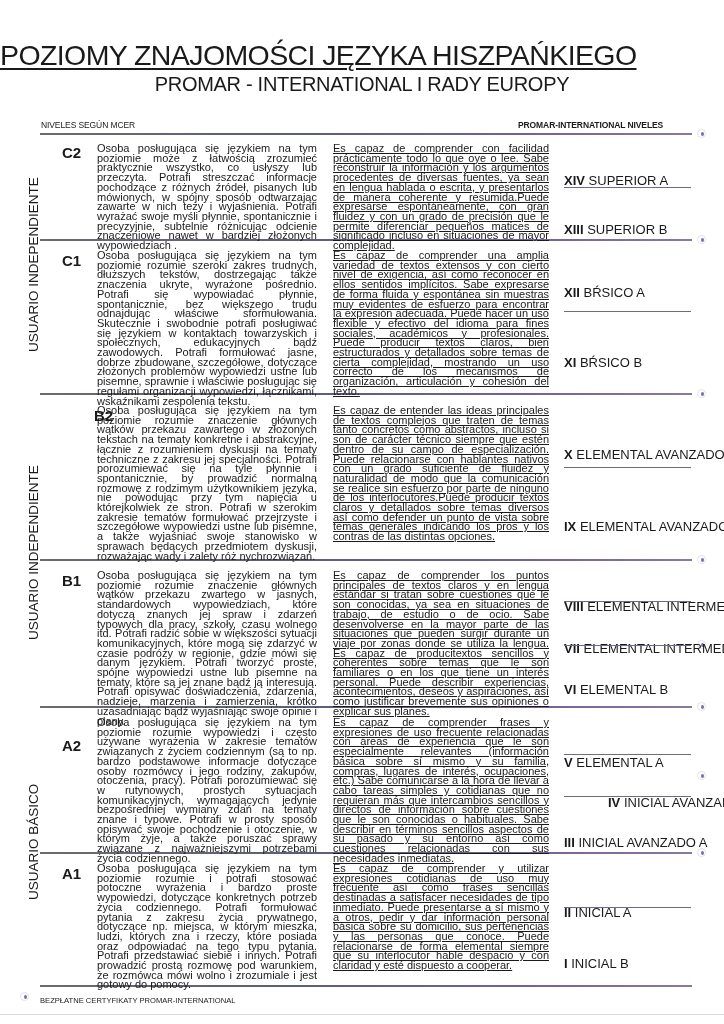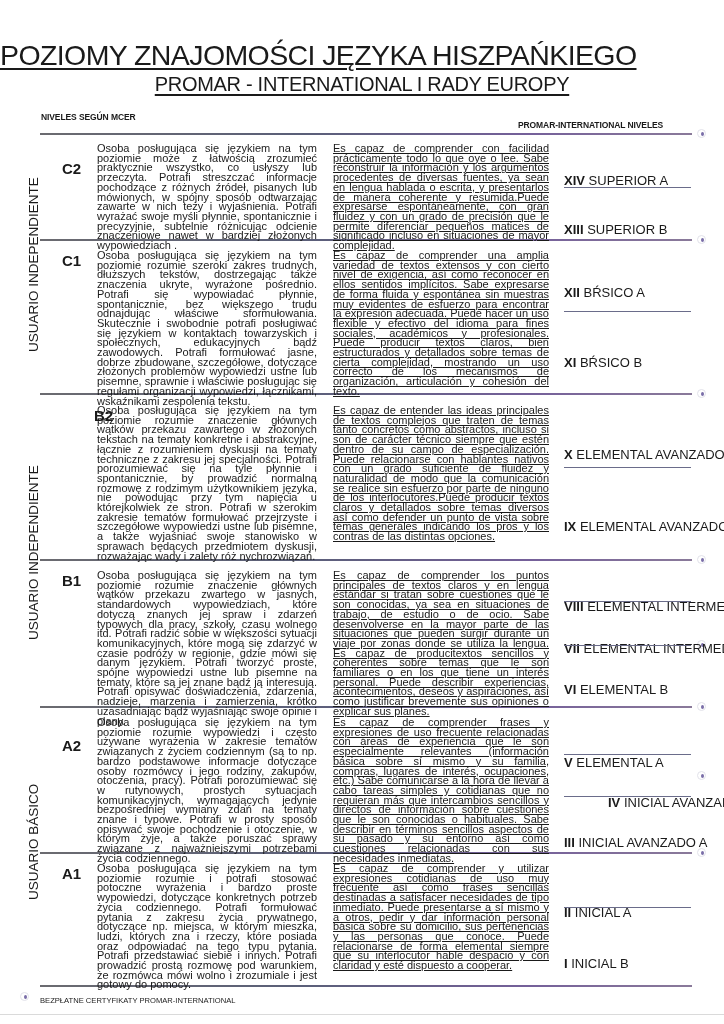--- a/index.html
+++ b/index.html
@@ -9,23 +9,23 @@
   }
   .title {
     position: absolute; left: 0; width: 676px; top: 38px; text-align: left;
     font-size: 28.5px; letter-spacing: -0.6px; line-height: 34px;
   }
   .title span { text-decoration: underline; text-decoration-thickness: 2px; text-underline-offset: 3px; }
   .subtitle {
     position: absolute; left: 0; width: 724px; top: 72px; text-align: center;
     font-size: 20px; letter-spacing: -0.3px; line-height: 24px;
   }
-  .subtitle span { text-decoration: underline; text-decoration-thickness: 1.5px; text-underline-offset: 3px; }
+  .subtitle span { text-decoration-thickness: 1.5px; text-underline-offset: 3px; }
   .hdr-left {
-    position: absolute; left: 41px; top: 112px; font-size: 8.5px; font-weight: bold; letter-spacing: -0.1px;
+    position: absolute; left: 41px; top: 120px; font-size: 8.5px; font-weight: normal; letter-spacing: -0.1px;
   }
   .hdr-right {
     position: absolute; left: 518px; top: 120px; font-size: 8.5px; font-weight: bold; letter-spacing: -0.1px;
   }
   .hline {
     position: absolute; height: 1.5px;
     background: linear-gradient(90deg, #6b6b70 0%, #5a5f78 40%, #75609a 75%, #8a7a9a 100%);
   }
   .hole {
     position: absolute; width: 9px; height: 9px; border-radius: 50%;
@@ -80,21 +80,21 @@
 <div class="hole" style="left:697px;top:640px;"></div>
 <div class="hole" style="left:697px;top:702px;"></div>
 <div class="hole" style="left:697px;top:848px;"></div>
 <div class="hole" style="left:697px;top:771px;"></div>
 <div class="hole" style="left:20px;top:992px;"></div>
 
 <div class="side-label" style="left:26px;top:352px;">USUARIO INDEPENDIENTE</div>
 <div class="side-label" style="left:26px;top:640px;">USUARIO INDEPENDIENTE</div>
 <div class="side-label" style="left:26px;top:900px;">USUARIO BÁSICO</div>
 
-<div class="lvl-code" style="top:160px;">C2</div>
+<div class="lvl-code" style="top:144px;">C2</div>
 <div class="pl-text" style="top:144px;">Osoba posługująca się językiem na tym poziomie może z łatwością zrozumieć praktycznie wszystko, co usłyszy lub przeczyta. Potrafi streszczać informacje pochodzące z różnych źródeł, pisanych lub mówionych, w spójny sposób odtwarzając zawarte w nich tezy i wyjaśnienia. Potrafi wyrażać swoje myśli płynnie, spontanicznie i precyzyjnie, subtelnie różnicując odcienie znaczeniowe nawet w bardziej złożonych wypowiedziach .</div>
 <div class="es-text" style="top:144px;">Es capaz de comprender con facilidad prácticamente todo lo que oye o lee. Sabe reconstruir la información y los argumentos procedentes de diversas fuentes, ya sean en lengua hablada o escrita, y presentarlos de manera coherente y resumida.Puede expresarse espontáneamente, con gran fluidez y con un grado de precisión que le permite diferenciar pequeños matices de significado incluso en situaciones de mayor complejidad.</div>
 <div class="pm" style="top:152px;"><b>XIV</b> <span>SUPERIOR A</span></div>
 <div class="pm-line" style="top:187px;"></div>
 <div class="pm" style="top:201px;"><b>XIII</b> <span>SUPERIOR B</span></div>
 
 <div class="lvl-code" style="top:252px;">C1</div>
 <div class="pl-text" style="top:251px;">Osoba posługująca się językiem na tym poziomie rozumie szeroki zakres trudnych, dłuższych tekstów, dostrzegając także znaczenia ukryte, wyrażone pośrednio. Potrafi się wypowiadać płynnie, spontanicznie, bez większego trudu odnajdując właściwe sformułowania. Skutecznie i swobodnie potrafi posługiwać się językiem w kontaktach towarzyskich i społecznych, edukacyjnych bądź zawodowych. Potrafi formułować jasne, dobrze zbudowane, szczegółowe, dotyczące złożonych problemów wypowiedzi ustne lub pisemne, sprawnie i właściwie posługując się regułami organizacji wypowiedzi, łącznikami, wskaźnikami zespolenia tekstu.</div>
 <div class="es-text" style="top:251px;">Es capaz de comprender una amplia variedad de textos extensos y con cierto nivel de exigencia, así como reconocer en ellos sentidos implícitos. Sabe expresarse de forma fluida y espontánea sin muestras muy evidentes de esfuerzo para encontrar la expresión adecuada. Puede hacer un uso flexible y efectivo del idioma para fines sociales, académicos y profesionales. Puede producir textos claros, bien estructurados y detallados sobre temas de cierta complejidad, mostrando un uso correcto de los mecanismos de organización, articulación y cohesión del texto.</div>
 <div class="pm" style="top:264px;"><b>XII</b> <span>BŔSICO A</span></div>

